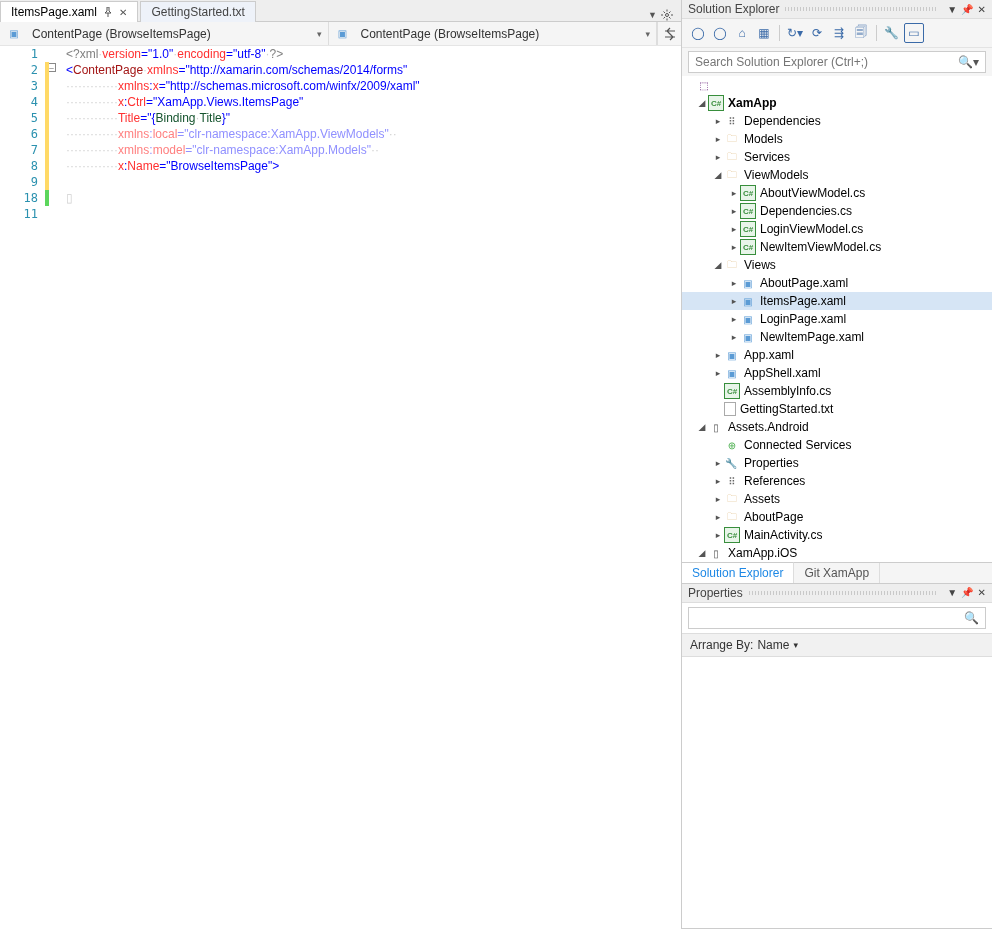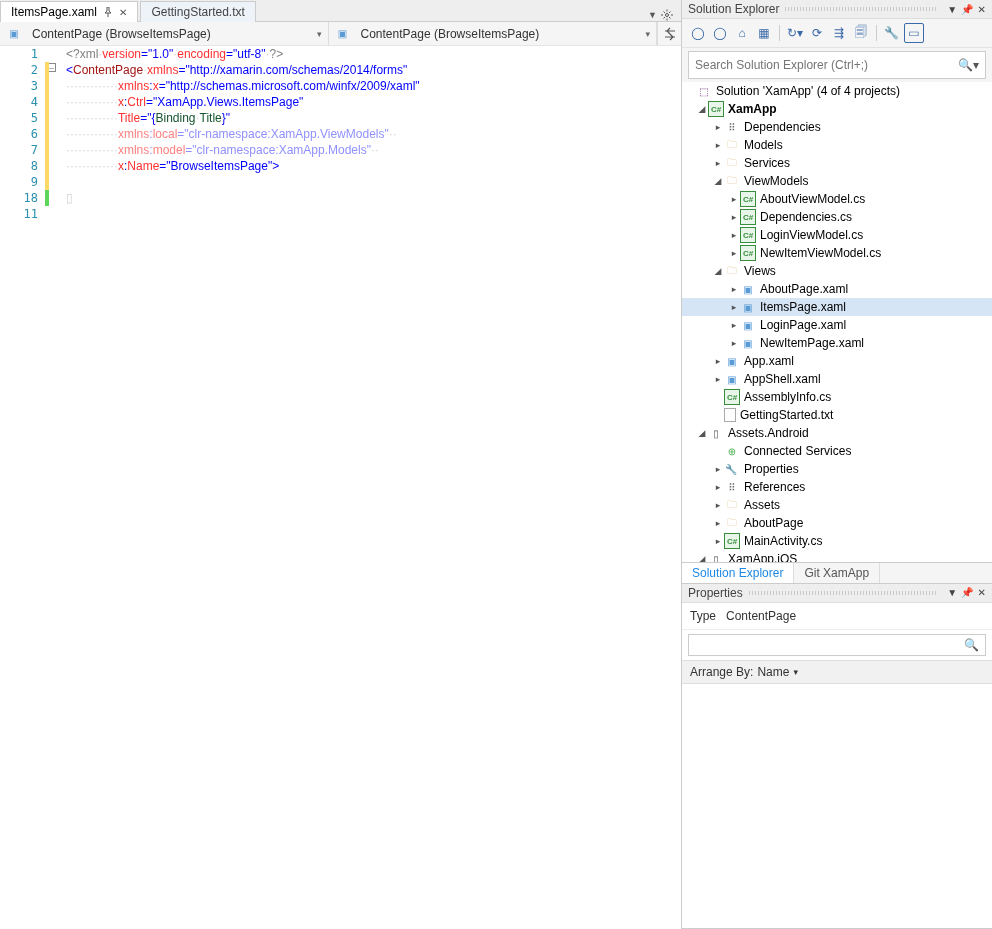--- a/index.html
+++ b/index.html
@@ -43,21 +43,21 @@
 
 
 .right-col { width: 310px; display: flex; flex-direction: column; background: #f5f5f5; }
 
 .panel { display: flex; flex-direction: column; border-bottom: 1px solid #ccc; }
 .panel-title { display: flex; align-items: center; background: #eee; padding: 2px 6px; font-size: 11px; color: #444; border-bottom: 1px solid #ddd; }
 .panel-title .dots { flex: 1; height: 4px; margin: 0 6px; background: repeating-linear-gradient(90deg,#c9c9c9 0 1px,transparent 1px 3px); }
 .panel-title .ctl { margin-left: 4px; font-size: 10px; color: #444; cursor: pointer; }
 .toolbar { display: flex; align-items: center; gap: 2px; padding: 4px 6px; border-bottom: 1px solid #e3e3e3; background: #f5f5f5; }
 .tbtn { width: 20px; height: 20px; display: flex; align-items: center; justify-content: center; color: #3a6aa8; font-size: 12px; border-radius: 2px; }
-.search { display: flex; align-items: center; margin: 3px 6px; border: 1px solid #ccc; background: #fff; height: 28px; }
+.search { display: flex; align-items: center; margin: 3px 6px; border: 1px solid #ccc; background: #fff; height: 22px; }
 .search input { border: none; outline: none; flex: 1; padding: 0 6px; font-size: 12px; color: #777; }
 .search .mag { padding: 0 6px; color: #555; }
 
 .tree { flex: 1; overflow-y: auto; background: #fff; font-size: 12px; }
 .node { display: flex; align-items: center; height: 18px; padding-right: 6px; cursor: pointer; }
 .node.sel { background: #d6e5f5; }
 .tw { width: 12px; text-align: center; font-size: 9px; color: #555; }
 .tw.none { color: transparent; }
 .ic { width: 16px; height: 16px; display: inline-flex; align-items: center; justify-content: center; margin-right: 4px; font-size: 10px; }
 .ic-sln    { color: #68217a; }
@@ -190,21 +190,20 @@
       <div class="tbtn" style="border:1px solid #3a6aa8;">▭</div>
     </div>
     <div class="search">
       <input placeholder="Search Solution Explorer (Ctrl+;)" style="">
       <span class="mag">🔍▾</span>
     </div>
     <div class="tree">
       <div class="node" style="padding-left:2px;">
           <span class="tw none">▸</span>
           <span class="ic ic-sln">⬚</span>
-          <span class="nlabel">Solution 'XamApp' (4 of 4 projects)</span>
         </div>
       <div class="node" style="padding-left:14px;">
           <span class="tw">◢</span>
           <span class="ic ic-proj">C#</span>
           <span class="nlabel" style="font-weight:bold;">XamApp</span>
         </div>
       <div class="node" style="padding-left:30px;">
           <span class="tw">▸</span>
           <span class="ic ic-ref">⠿</span>
           <span class="nlabel">Dependencies</span>
@@ -338,24 +337,20 @@
 
   <div class="panel" style="flex:0.62;">
     <div class="panel-title">
       <span>Properties</span>
       <span class="dots"></span>
       <span class="ctl">▼</span>
       <span class="ctl">📌</span>
       <span class="ctl">✕</span>
     </div>
     <div class="props">
-      <div class="prop-row">
-        <span>Type</span>&nbsp;&nbsp;
-        <span>ContentPage</span>
-      </div>
       <div class="prop-search">
         <input style="">
         <span style="padding:0 6px;">🔍</span>
       </div>
       <div class="arrange">
         <span>Arrange By:</span>
         <span>Name</span>
         <span style="font-size:9px;">▾</span>
       </div>
       <div class="props-body"></div>

